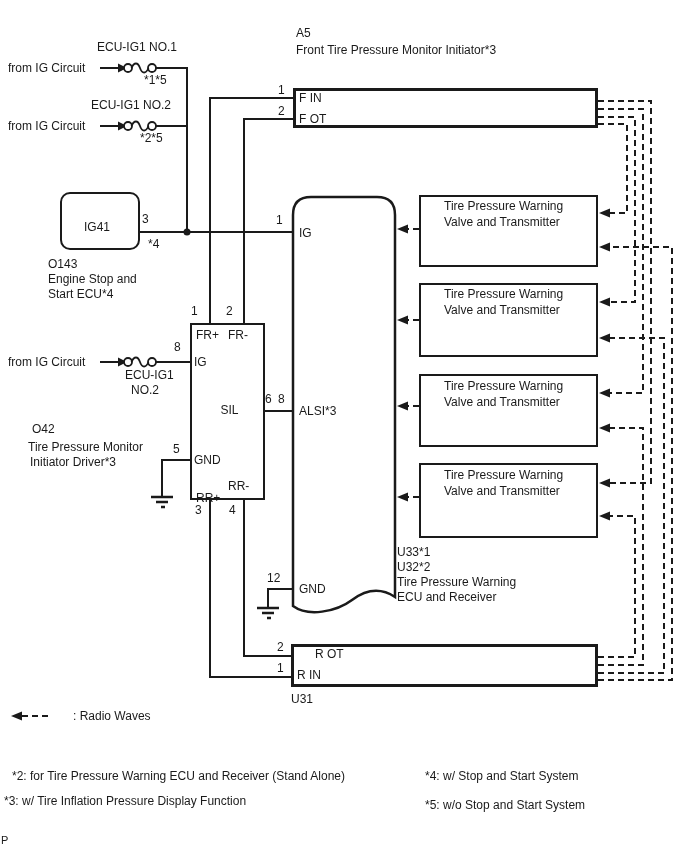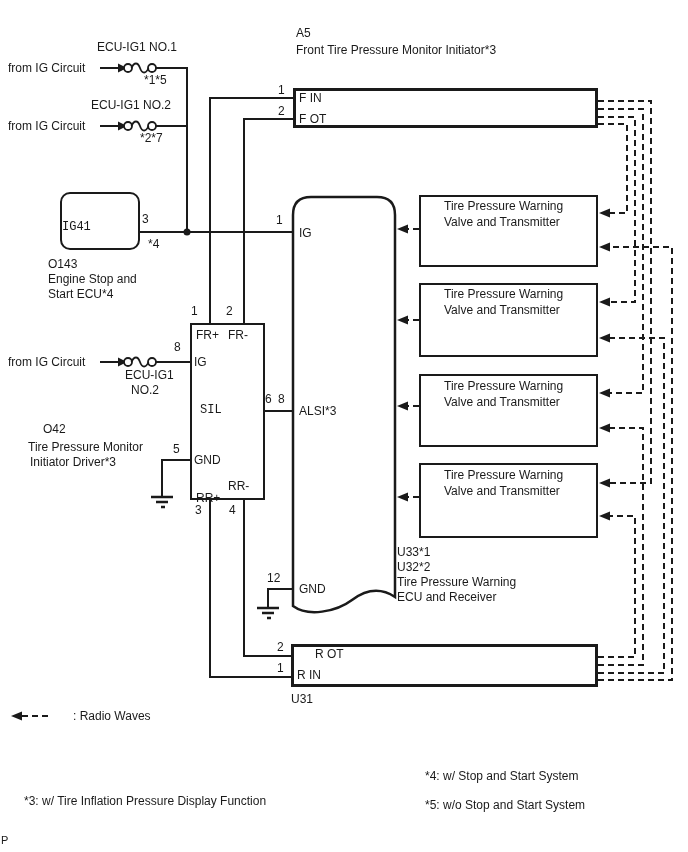--- a/index.html
+++ b/index.html
@@ -2,21 +2,21 @@
 <html><head>
 <meta charset="utf-8">
 <style>
   html,body{margin:0;padding:0;background:#fff;}
   .stage{position:relative;width:688px;height:852px;background:#ffffff;overflow:hidden;
          font-family:"Liberation Sans",sans-serif;color:#1a1a1a;}
   .stage svg{position:absolute;left:0;top:0;}
   .lbl{position:absolute;font-size:12px;line-height:14px;white-space:nowrap;color:#1a1a1a;}
   .box{position:absolute;box-sizing:border-box;background:#fff;border:2.5px solid #1a1a1a;}
   .bold3{border-width:3px;}
-  .r{text-align:left;font-family:Liberation Mono, monospace;}
+  .r{text-align:center;}
 </style>
 </head>
 <body>
 
 <div class="stage">
 
   <svg width="688" height="852" viewBox="0 0 688 852">
 
     <g stroke="#1a1a1a" stroke-width="2" fill="none">
       <path d="M100,68 H118 M156,68 H187 V232"></path>
@@ -101,21 +101,21 @@
   <div class="box" style="left:419px;top:374px;width:179px;height:73px"></div>
   <div class="box" style="left:419px;top:463px;width:179px;height:75px"></div>
   <div class="box" style="left:190px;top:323px;width:75px;height:177px"></div>
   <div class="box" style="left:60px;top:192px;width:80px;height:58px;border-radius:10px"></div>
 
   <div class="lbl" style="left:8px;top:61px">from IG Circuit</div>
   <div class="lbl" style="left:97px;top:40px">ECU-IG1 NO.1</div>
   <div class="lbl" style="left:144px;top:73px">*1*5</div>
   <div class="lbl" style="left:8px;top:119px">from IG Circuit</div>
   <div class="lbl" style="left:91px;top:98px">ECU-IG1 NO.2</div>
-  <div class="lbl" style="left:140px;top:131px">*2*7</div>
+  <div class="lbl" style="left:140px;top:131px">*2*5</div>
   <div class="lbl" style="left:8px;top:355px">from IG Circuit</div>
   <div class="lbl" style="left:125px;top:368px">ECU-IG1</div>
   <div class="lbl" style="left:131px;top:383px">NO.2</div>
 
   <div class="lbl" style="left:296px;top:26px">A5</div>
   <div class="lbl" style="left:296px;top:43px">Front Tire Pressure Monitor Initiator*3</div>
   <div class="lbl" style="left:278px;top:83px">1</div>
   <div class="lbl" style="left:278px;top:104px">2</div>
   <div class="lbl" style="left:299px;top:91px">F IN</div>
   <div class="lbl" style="left:299px;top:112px">F OT</div>
@@ -135,21 +135,21 @@
   <div class="lbl" style="left:194px;top:355px">IG</div>
   <div class="lbl" style="left:265px;top:392px">6</div>
   <div class="lbl" style="left:278px;top:392px">8</div>
   <div class="lbl r" style="left:200px;top:403px;width:59px">SIL</div>
   <div class="lbl" style="left:173px;top:442px">5</div>
   <div class="lbl" style="left:194px;top:453px">GND</div>
   <div class="lbl" style="left:196px;top:491px">RR+</div>
   <div class="lbl" style="left:228px;top:479px">RR-</div>
   <div class="lbl" style="left:195px;top:503px">3</div>
   <div class="lbl" style="left:229px;top:503px">4</div>
-  <div class="lbl" style="left:43px;top:422px">O42</div>
+  <div class="lbl" style="left:32px;top:422px">O42</div>
   <div class="lbl" style="left:28px;top:440px">Tire Pressure Monitor</div>
   <div class="lbl" style="left:30px;top:455px">Initiator Driver*3</div>
 
   <div class="lbl" style="left:276px;top:213px">1</div>
   <div class="lbl" style="left:299px;top:226px">IG</div>
   <div class="lbl" style="left:299px;top:404px">ALSI*3</div>
   <div class="lbl" style="left:267px;top:571px">12</div>
   <div class="lbl" style="left:299px;top:582px">GND</div>
   <div class="lbl" style="left:397px;top:545px">U33*1</div>
   <div class="lbl" style="left:397px;top:560px">U32*2</div>
@@ -165,18 +165,19 @@
   <div class="lbl" style="left:444px;top:468px">Tire Pressure Warning</div>
   <div class="lbl" style="left:444px;top:484px">Valve and Transmitter</div>
 
   <div class="lbl" style="left:277px;top:640px">2</div>
   <div class="lbl" style="left:315px;top:647px">R OT</div>
   <div class="lbl" style="left:277px;top:661px">1</div>
   <div class="lbl" style="left:297px;top:668px">R IN</div>
   <div class="lbl" style="left:291px;top:692px">U31</div>
 
   <div class="lbl" style="left:73px;top:709px">: Radio Waves</div>
-  <div class="lbl" style="left:24px;top:794px">*3: w/ Tire Inflation Pressure Display Function</div>
+  <div class="lbl" style="left:12px;top:769px">*2: for Tire Pressure Warning ECU and Receiver (Stand Alone)</div>
+  <div class="lbl" style="left:4px;top:794px">*3: w/ Tire Inflation Pressure Display Function</div>
   <div class="lbl" style="left:425px;top:769px">*4: w/ Stop and Start System</div>
   <div class="lbl" style="left:425px;top:798px">*5: w/o Stop and Start System</div>
   <div class="lbl" style="left:1px;top:833px;font-size:11px">P</div>
 
 </div>
 
 </body></html>

